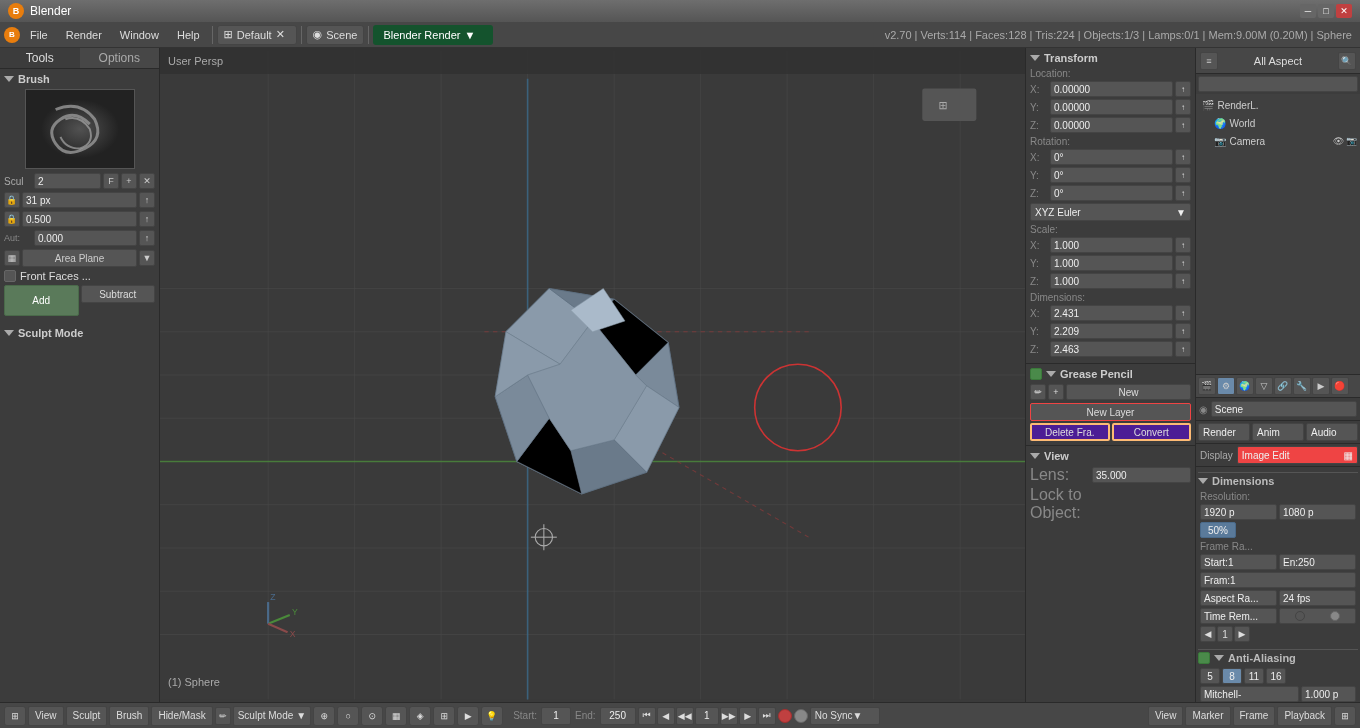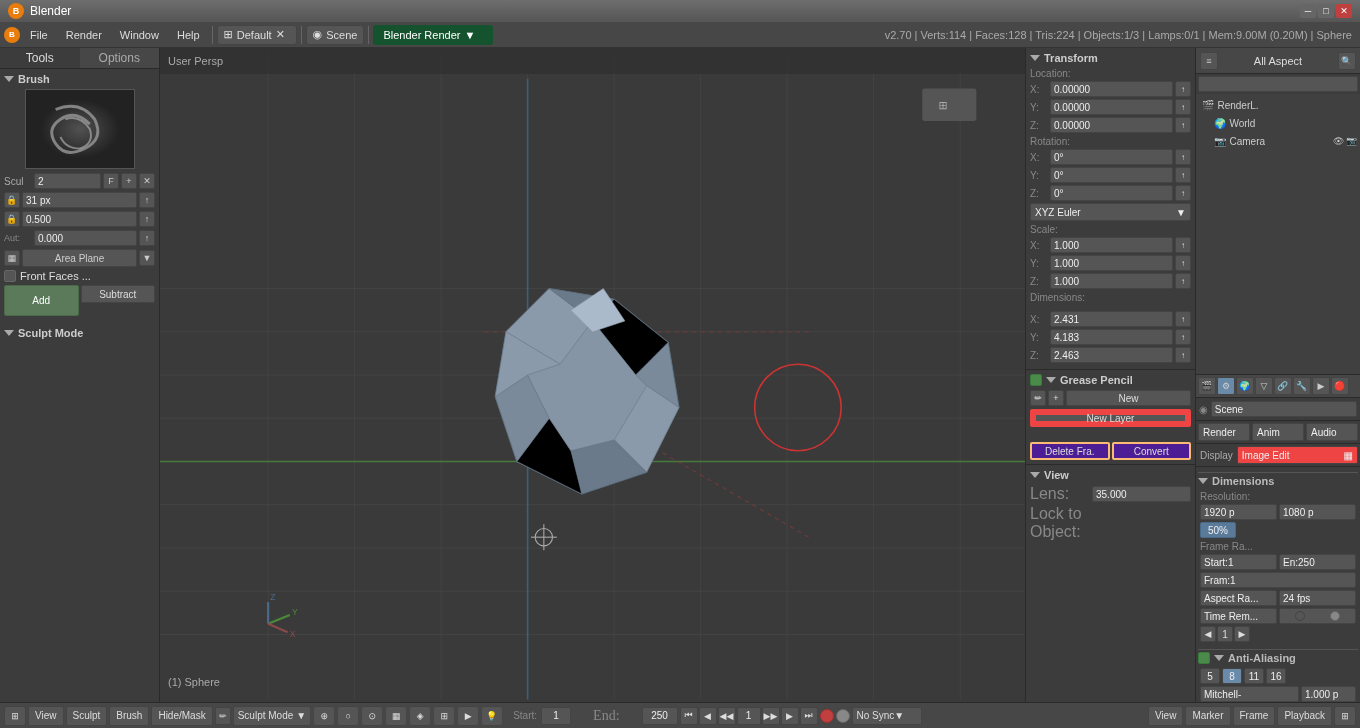--- a/index.html
+++ b/index.html
@@ -397,27 +397,27 @@
       border-radius: 2px;
       display: flex; align-items: center; justify-content: center;
       font-size: 10px;
       cursor: pointer;
       color: #ddd;
     }
     .gt-full {
       width: 100%;
       height: 18px;
       background: #555;
-      border: 6px solid #ef4444;
+      border: 1px solid #ef4444;
       border-radius: 2px;
       display: flex; align-items: center; justify-content: center;
       font-size: 10px;
       cursor: pointer;
       color: #ddd;
-      margin-bottom: 15px;
+      margin-bottom: 2px;
     }
     .gt-row {
       display: flex;
       gap: 2px;
     }
     .gt-half {
       flex: 1;
       height: 18px;
       background: #4c1d95;
       border: 2px solid #fdba74;
@@ -898,29 +898,29 @@
         <div class="prop-label">Y:</div>
         <div class="prop-input">1.000</div>
         <div class="prop-copy">↑</div>
       </div>
       <div class="prop-row">
         <div class="prop-label">Z:</div>
         <div class="prop-input">1.000</div>
         <div class="prop-copy">↑</div>
       </div>
 
-      <div style="font-size:10px;color:#888;margin-top:3px;margin-bottom:8px;">Dimensions:</div>
+      <div style="font-size:10px;color:#888;margin-top:3px;margin-bottom:2px;">Dimensions:</div>
       <div class="prop-row">
         <div class="prop-label">X:</div>
         <div class="prop-input">2.431</div>
         <div class="prop-copy">↑</div>
       </div>
       <div class="prop-row">
         <div class="prop-label">Y:</div>
-        <div class="prop-input">4.183</div>
+        <div class="prop-input">2.209</div>
         <div class="prop-copy">↑</div>
       </div>
       <div class="prop-row">
         <div class="prop-label">Z:</div>
         <div class="prop-input">2.463</div>
         <div class="prop-copy">↑</div>
       </div>
     </div>
 
     <div class="grease-section">
@@ -1125,21 +1125,21 @@
   <div class="menu-icon-btn">⊞</div>
   <div class="menu-icon-btn">▶</div>
   <div class="menu-icon-btn">💡</div>
 
   <div style="margin-left:4px;font-size:10px;color:#888;">
     <span></span>
   </div>
 
   <div style="font-size:10px;color:#888;margin:0 2px;">Start:</div>
   <div style="height:18px;background:#555;border:1px solid #444;border-radius:2px;width:30px;display:flex;align-items:center;justify-content:center;font-size:10px;color:#eee;">1</div>
-  <div style="font-size:14px;color:#888;margin:0 20px;font-family:Liberation Serif, serif;">End:</div>
+  <div style="font-size:10px;color:#888;margin:0 2px;">End:</div>
   <div style="height:18px;background:#555;border:1px solid #444;border-radius:2px;width:36px;display:flex;align-items:center;justify-content:center;font-size:10px;color:#eee;">250</div>
 
   <div class="playback-controls">
     <div class="pb-btn">⏮</div>
     <div class="pb-btn">◀</div>
     <div class="pb-btn">◀◀</div>
     <div style="height:18px;background:#555;border:1px solid #444;border-radius:2px;width:24px;display:flex;align-items:center;justify-content:center;font-size:10px;color:#eee;">1</div>
     <div class="pb-btn">▶▶</div>
     <div class="pb-btn">▶</div>
     <div class="pb-btn">⏭</div>

